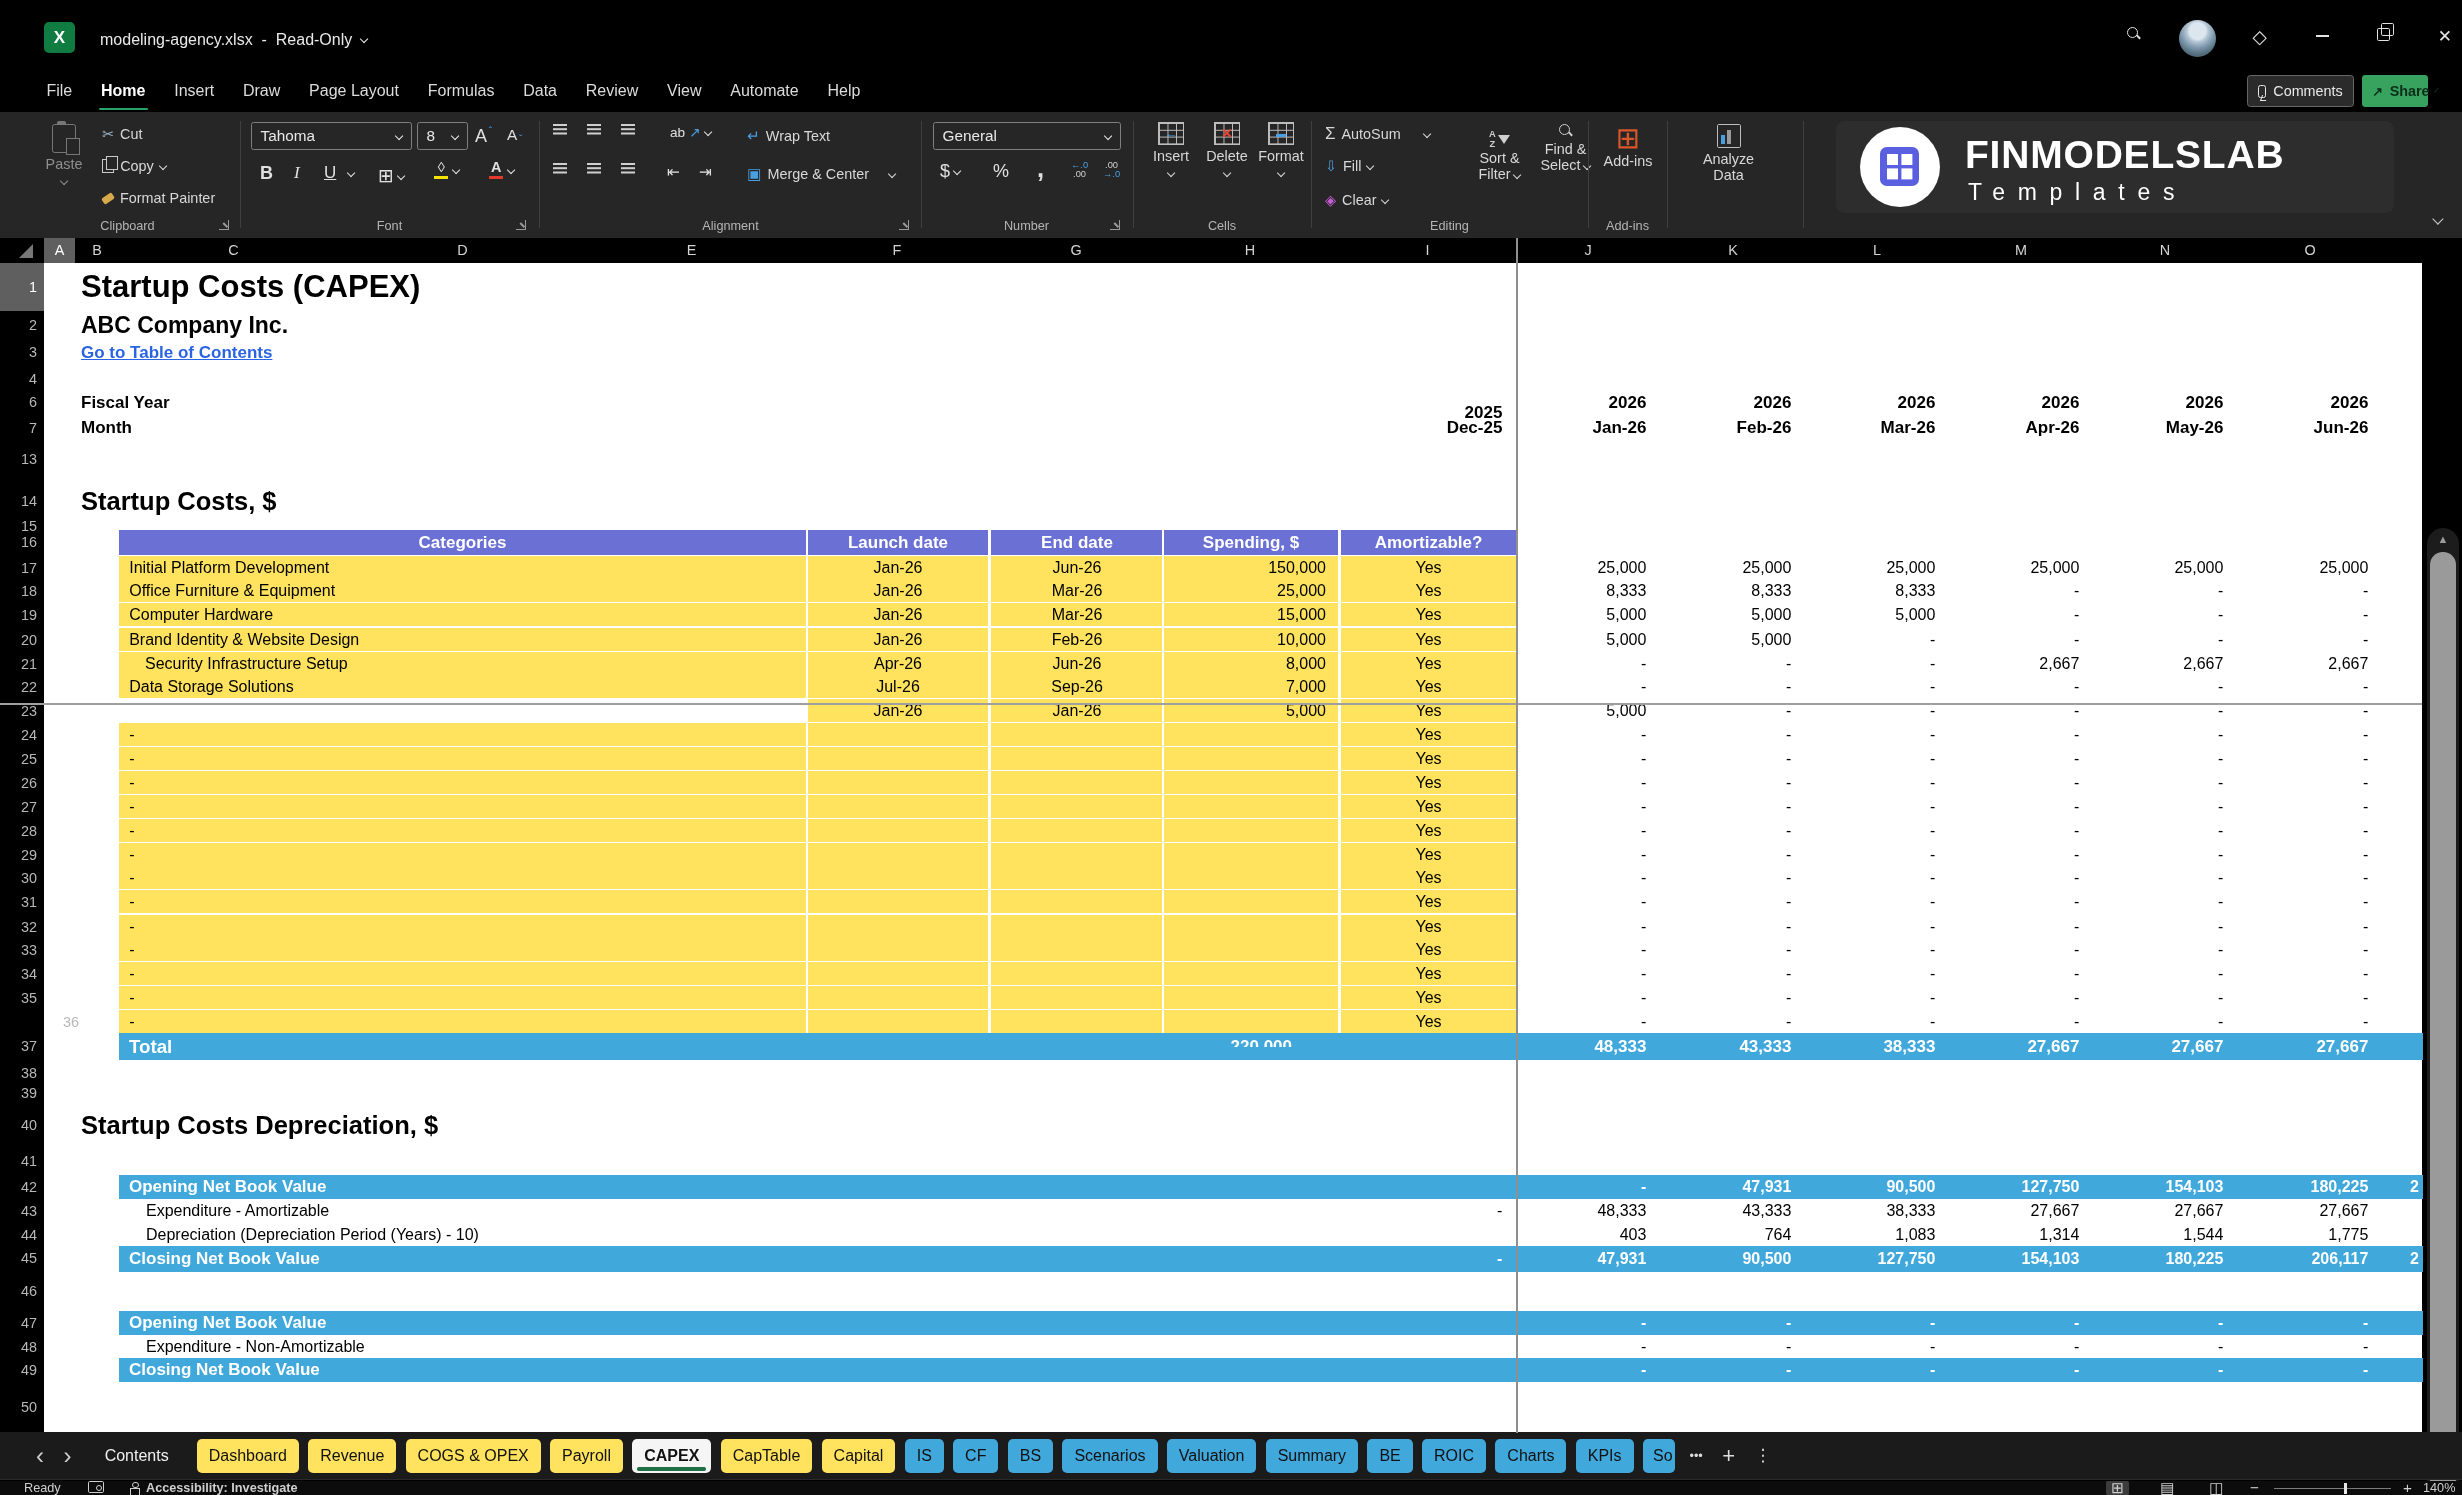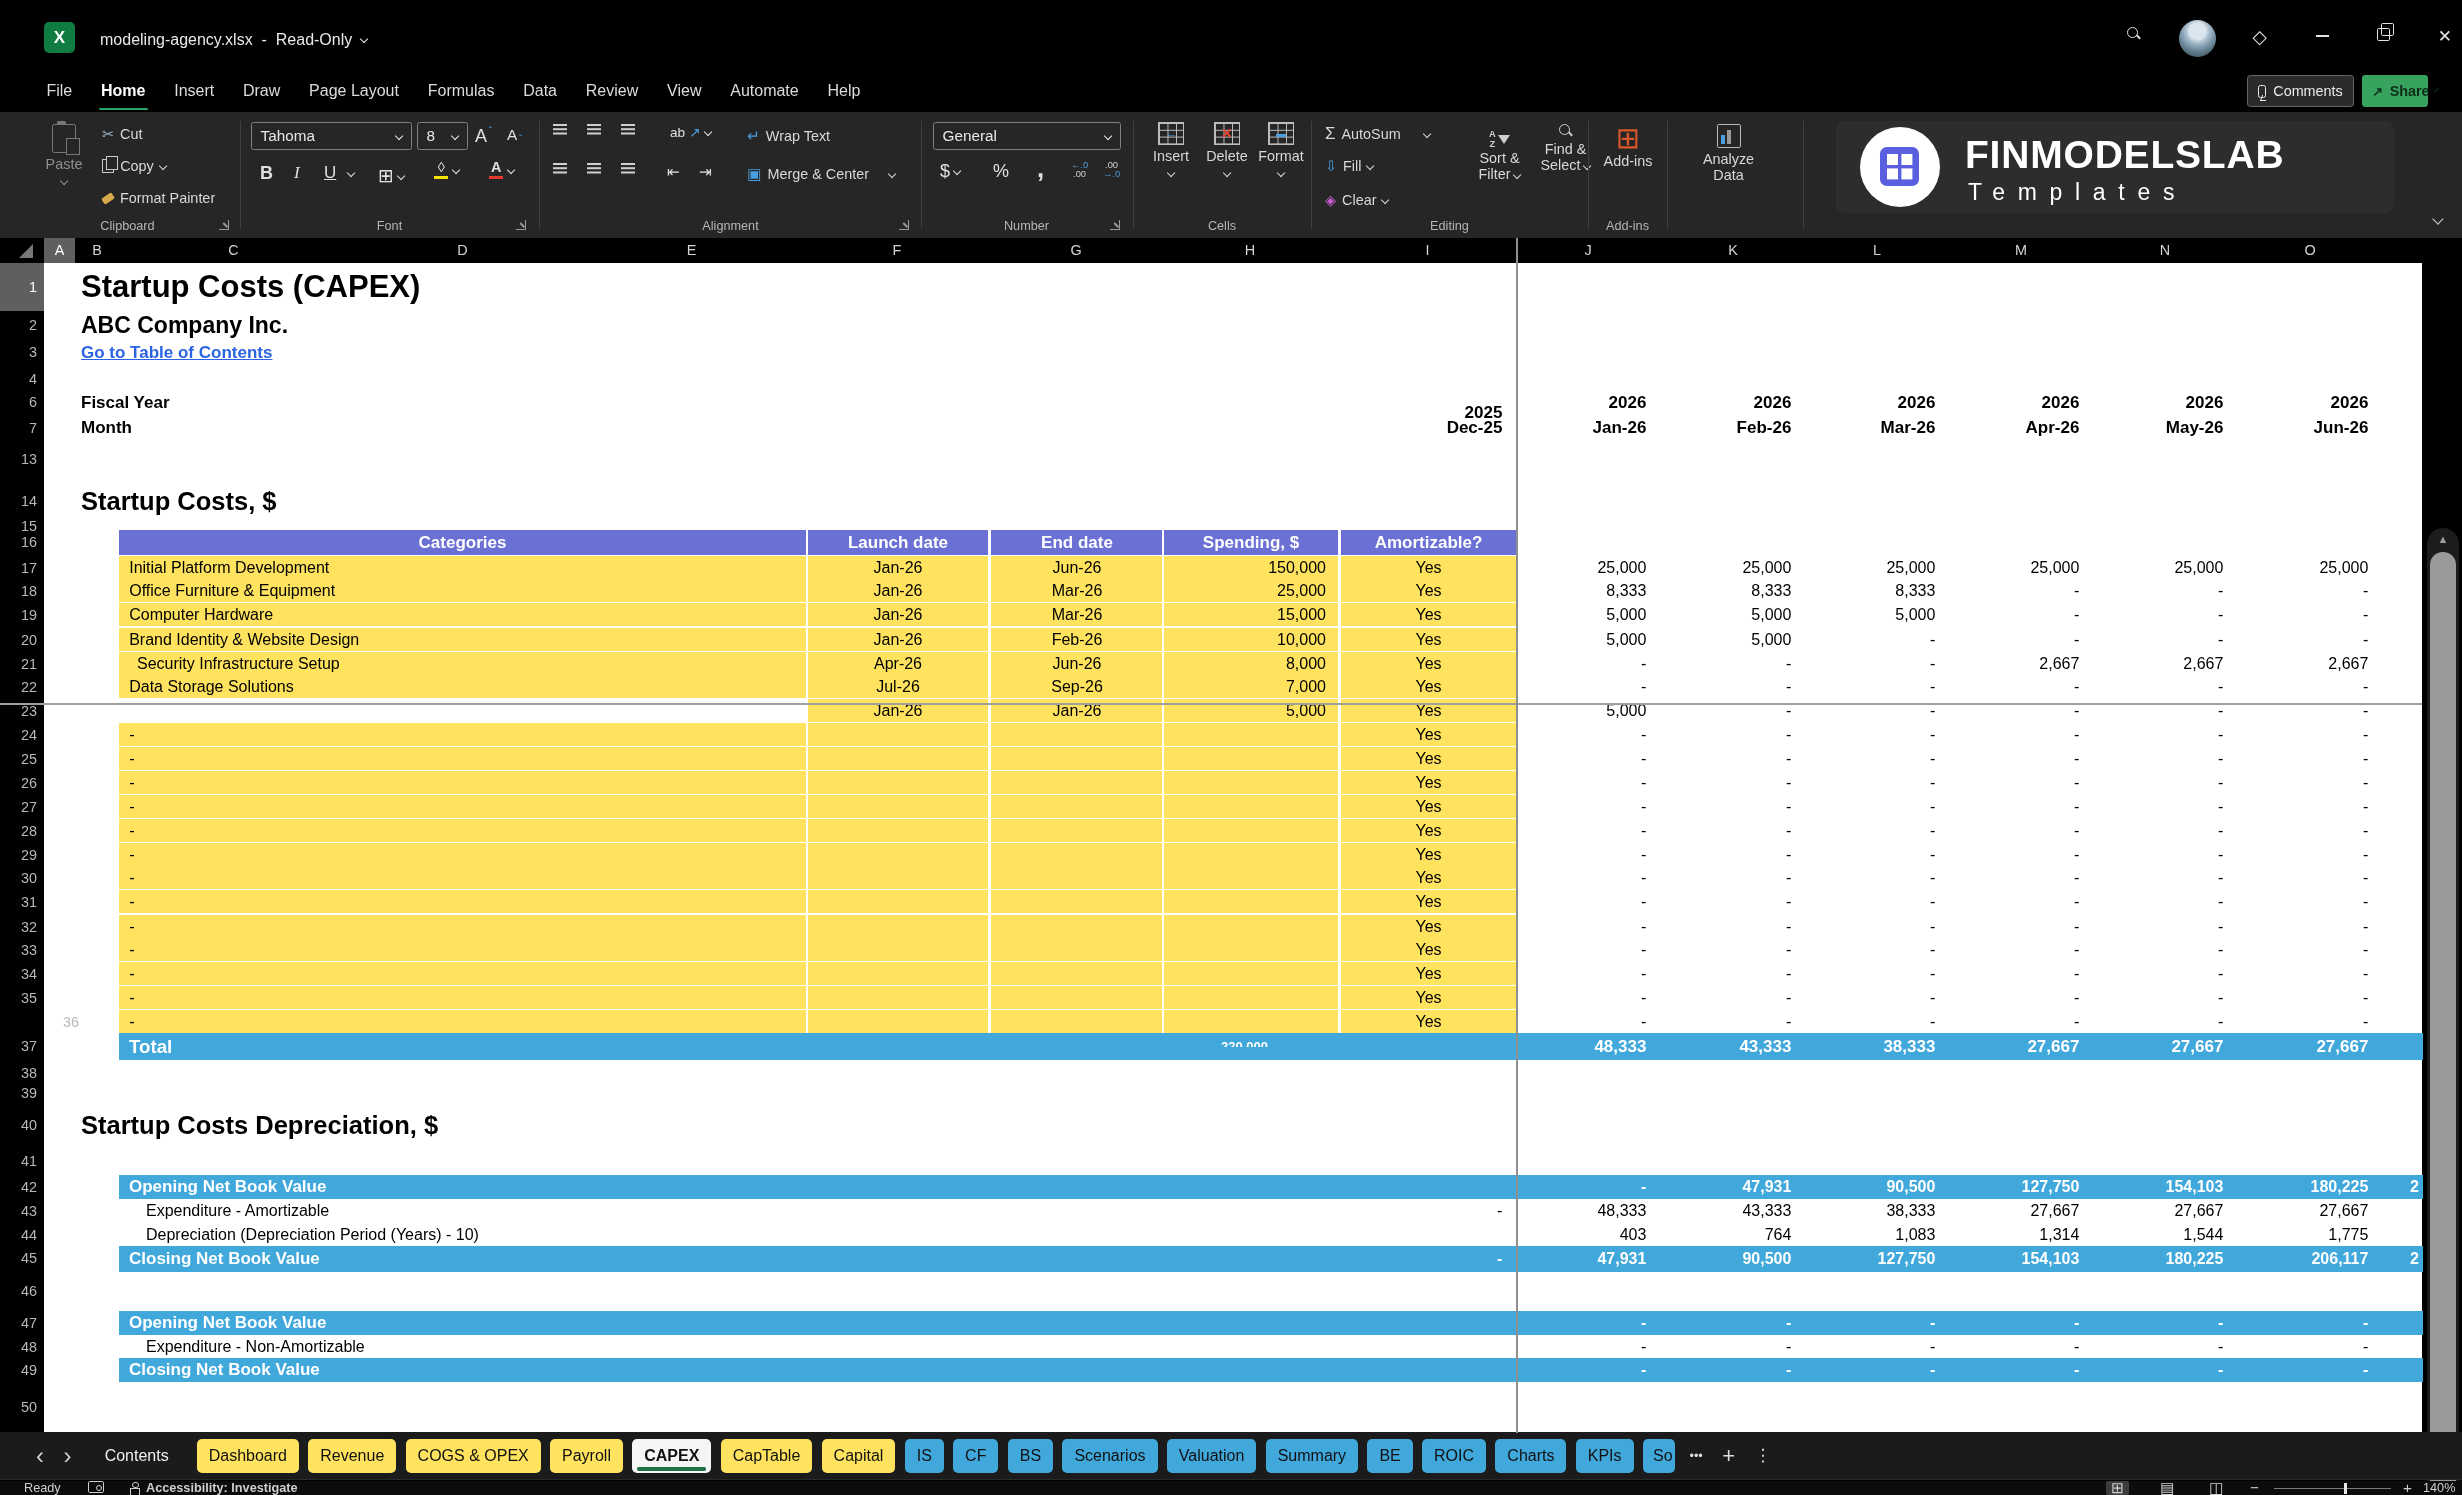--- a/index.html
+++ b/index.html
@@ -509,21 +509,21 @@
           <div class="cell ycell ysep" style="left:1339px;width:177px;height:24px;line-height:24px;text-align:center;">Yes</div>
           <div class="cell num" style="left:1516px;width:144px;height:24px;line-height:24px;">5,000</div>
           <div class="cell num" style="left:1661px;width:144px;height:24px;line-height:24px;">5,000</div>
           <div class="cell num" style="left:1805px;width:144px;height:24px;line-height:24px;">-</div>
           <div class="cell num" style="left:1949px;width:144px;height:24px;line-height:24px;">-</div>
           <div class="cell num" style="left:2093px;width:144px;height:24px;line-height:24px;">-</div>
           <div class="cell num" style="left:2238px;width:144px;height:24px;line-height:24px;">-</div>
         </div>
         <div class="row" style="top:389px;height:24px;">
           <div class="gnum" style="height:24px;line-height:24px;">21</div>
-          <div class="cell ycell" style="left:119px;width:687px;height:24px;line-height:24px;padding-left:18px;">Security Infrastructure Setup</div>
+          <div class="cell ycell" style="left:119px;width:687px;height:24px;line-height:24px;padding-left:26px;">Security Infrastructure Setup</div>
           <div class="cell ycell ysep" style="left:806px;width:182px;height:24px;line-height:24px;text-align:center;">Apr-26</div>
           <div class="cell ycell ysep" style="left:989px;width:174px;height:24px;line-height:24px;text-align:center;">Jun-26</div>
           <div class="cell ycell ysep" style="left:1162px;width:176px;height:24px;line-height:24px;padding-right:12px;text-align:right;">8,000</div>
           <div class="cell ycell ysep" style="left:1339px;width:177px;height:24px;line-height:24px;text-align:center;">Yes</div>
           <div class="cell num" style="left:1516px;width:144px;height:24px;line-height:24px;">-</div>
           <div class="cell num" style="left:1661px;width:144px;height:24px;line-height:24px;">-</div>
           <div class="cell num" style="left:1805px;width:144px;height:24px;line-height:24px;">-</div>
           <div class="cell num" style="left:1949px;width:144px;height:24px;line-height:24px;">2,667</div>
           <div class="cell num" style="left:2093px;width:144px;height:24px;line-height:24px;">2,667</div>
           <div class="cell num" style="left:2238px;width:144px;height:24px;line-height:24px;">2,667</div>
@@ -734,21 +734,21 @@
           <div class="cell num" style="left:1661px;width:144px;height:24px;line-height:24px;">-</div>
           <div class="cell num" style="left:1805px;width:144px;height:24px;line-height:24px;">-</div>
           <div class="cell num" style="left:1949px;width:144px;height:24px;line-height:24px;">-</div>
           <div class="cell num" style="left:2093px;width:144px;height:24px;line-height:24px;">-</div>
           <div class="cell num" style="left:2238px;width:144px;height:24px;line-height:24px;">-</div>
         </div>
         <div class="row" style="top:770px;height:27px;">
           <div class="gnum" style="height:27px;line-height:27px;">37</div>
           <div class="bluebar" style="left:119px;top:0;width:2304px;height:27px;"></div>
           <div class="cell wtxt" style="left:129px;width:509px;height:27px;line-height:27px;font-size:18.7px;">Total</div>
-          <div class="cell wtxt" style="left:1104px;width:176px;height:14px;line-height:27px;padding-right:12px;text-align:right;font-size:13px;">220,000</div>
+          <div class="cell wtxt" style="left:1128px;width:176px;height:14px;line-height:27px;padding-right:12px;text-align:right;font-size:17px;">220,000</div>
           <div class="cell num wtxt" style="left:1516px;width:144px;height:27px;line-height:27px;font-size:17px;">48,333</div>
           <div class="cell num wtxt" style="left:1661px;width:144px;height:27px;line-height:27px;font-size:17px;">43,333</div>
           <div class="cell num wtxt" style="left:1805px;width:144px;height:27px;line-height:27px;font-size:17px;">38,333</div>
           <div class="cell num wtxt" style="left:1949px;width:144px;height:27px;line-height:27px;font-size:17px;">27,667</div>
           <div class="cell num wtxt" style="left:2093px;width:144px;height:27px;line-height:27px;font-size:17px;">27,667</div>
           <div class="cell num wtxt" style="left:2238px;width:144px;height:27px;line-height:27px;font-size:17px;">27,667</div>
         </div>
         <div class="row" style="top:798px;height:24px;">
           <div class="gnum" style="height:24px;line-height:24px;">38</div>
         </div>

